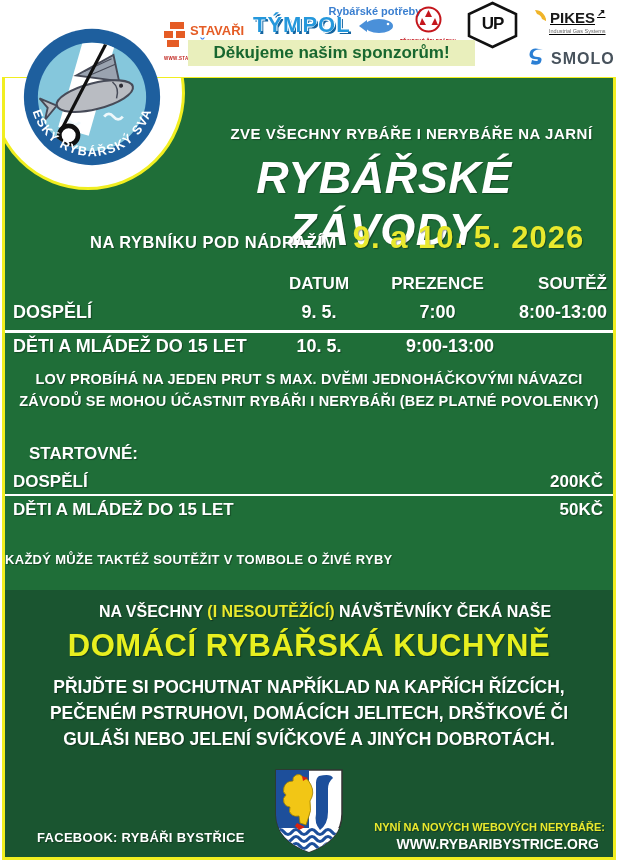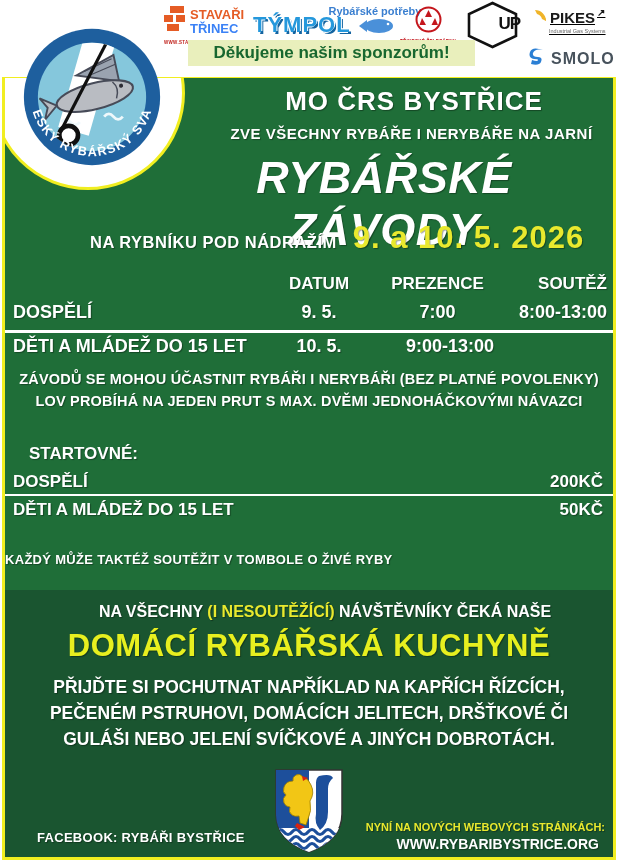--- a/index.html
+++ b/index.html
@@ -3,35 +3,35 @@
 <meta charset="utf-8">
 <style>
   html,body{margin:0;padding:0;background:#888;}
   *{box-sizing:border-box;}
   #stage{position:relative;width:618px;height:862px;background:#ffffff;overflow:hidden;
          font-family:"Liberation Sans", sans-serif;font-weight:bold;}
   
   #header{position:absolute;left:0;top:0;width:618px;height:77px;background:#ffffff;z-index:3;}
   .sponsor{position:absolute;}
   #sp-stavari{left:164px;top:6px;width:100px;}
-  #sp-stavari .row{display:flex;align-items:center;gap:4px;}
+  #sp-stavari .row{display:flex;align-items:center;gap:4px;margin-top:16px;}
   #sp-stavari .t1{color:#e55c25;font-size:13px;line-height:14px;}
   #sp-stavari .t2{color:#3b82f6;font-size:13px;line-height:14px;}
   #sp-stavari .url{color:#c0221c;font-size:4.5px;margin-top:3px;letter-spacing:.3px;}
   #sp-tympol{left:253px;top:12px;width:95px;text-align:center;}
   #sp-tympol .name{color:#2598dc;font-size:22px;letter-spacing:1px;
      text-shadow:-1px -1px 0 #fff,1px -1px 0 #fff,-1px 1px 0 #fff,2px 2px 0 #1464a0;}
   #sp-tympol .sub{color:#222;font-size:6.5px;letter-spacing:2px;margin-top:2px;text-align:left;}
   #sp-potreby{left:318px;top:5px;width:114px;text-align:center;color:#3a7fd0;}
   #sp-potreby .t1{font-size:11px;}
   #sp-potreby .t2{font-size:11px;margin-top:1px;}
   #sp-zelezarny{left:400px;top:6px;width:56px;text-align:center;}
   #sp-zelezarny .nm{color:#c4161c;font-size:4.6px;margin-top:2px;letter-spacing:.2px;}
   #sp-up{left:465px;top:1px;width:55px;height:48px;}
-  #sp-up .up-txt{position:absolute;left:0;top:13px;width:55px;text-align:right;
+  #sp-up .up-txt{position:absolute;left:0;top:13px;width:55px;text-align:center;
      font-size:17px;color:#111;letter-spacing:-1px;}
   #sp-pikes{left:533px;top:8px;width:80px;text-decoration:underline;}
   #sp-pikes .row{display:flex;align-items:center;gap:2px;}
   #sp-pikes .nm{color:#1a1a1a;font-size:15px;letter-spacing:0px;}
   #sp-pikes .arrow{color:#1a1a1a;font-size:10px;margin-top:-10px;}
   #sp-pikes .sub{color:#666;font-size:5.5px;font-weight:normal;margin-top:1px;margin-left:16px;}
   #sp-smolo{left:527px;top:47px;width:90px;display:flex;align-items:center;gap:4px;}
   #sp-smolo .nm{color:#47525c;font-size:16px;letter-spacing:1px;}
   #thanks-band{position:absolute;left:188px;top:40px;width:287px;height:26px;z-index:4;
      background:#e9efbc;display:flex;align-items:center;justify-content:center;}
@@ -164,21 +164,20 @@
 
   <div id="thanks-band">
     <span>Děkujeme našim sponzorům!</span>
   </div>
 
   <div id="poster-frame">
     <div id="poster">
 
       <div id="logo-blob"></div>
 
-      <div class="abs shadowed" id="org-line">MO ČRS BYSTŘICE</div>
 
       <div class="abs shadowed" id="invite-line">ZVE VŠECHNY RYBÁŘE I NERYBÁŘE NA JARNÍ</div>
 
       <div class="abs shadowed" id="title-line">RYBÁŘSKÉ ZÁVODY</div>
 
       <div class="abs" id="venue-row">
         <span class="venue shadowed">NA RYBNÍKU POD NÁDRAŽÍM</span>
         <span class="dates shadowed">9. a 10. 5. 2026</span>
       </div>
 
@@ -195,22 +194,22 @@
         <span class="c3">8:00-13:00</span>
       </div>
       <div class="abs" id="sched-sep"></div>
       <div class="abs sched-row shadowed" id="sched-r1">
         <span class="c0">DĚTI A MLÁDEŽ DO 15 LET</span>
         <span class="c1">10. 5.</span>
         <span class="c3">9:00-13:00</span>
       </div>
 
       <div class="abs shadowed" id="rules">
+        <div>LOV PROBÍHÁ NA JEDEN PRUT S MAX. DVĚMI JEDNOHÁČKOVÝMI NÁVAZCI</div>
         <div>ZÁVODŮ SE MOHOU ÚČASTNIT RYBÁŘI I NERYBÁŘI (BEZ PLATNÉ POVOLENKY)</div>
-        <div>LOV PROBÍHÁ NA JEDEN PRUT S MAX. DVĚMI JEDNOHÁČKOVÝMI NÁVAZCI</div>
       </div>
 
       <div class="abs shadowed" id="fees-head">STARTOVNÉ:</div>
       <div class="abs fee-row shadowed" id="fee-r0">
         <span>DOSPĚLÍ</span>
         <span>200KČ</span>
       </div>
       <div class="abs fee-row shadowed" id="fee-r1">
         <span>DĚTI A MLÁDEŽ DO 15 LET</span>
         <span>50KČ</span>
@@ -250,21 +249,21 @@
                 <path d="M29 8 l6 2 l-5 3 Z" fill="#d42310"></path>
                 <path d="M24 55 l8 4 l-6 3 l-4 -4 Z" fill="#d42310"></path>
               </g>
 
               <path d="M46 8 Q58 5 60 10 Q55 14 55 21 L55 44 Q55 56 47 62 Q41 55 43 46 L43 15 Q43 10 46 8 Z" fill="#1d4f9b"></path>
             </g>
           </svg>
         </div>
 
         <div id="fb-line" class="shadowed">FACEBOOK: RYBÁŘI BYSTŘICE</div>
-        <div id="web-label" class="shadowed">NYNÍ NA NOVÝCH WEBOVÝCH STRÁNKÁCH:</div>
+        <div id="web-label" class="shadowed">NYNÍ NA NOVÝCH WEBOVÝCH NERYBÁŘE:</div>
         <div id="web-url" class="shadowed">WWW.RYBARIBYSTRICE.ORG</div>
       </div>
     </div>
   </div>
 
   <div id="crs-logo">
     <svg width="140" height="140" viewBox="0 0 150 150">
       <defs>
         <clipPath id="innerClip">
             <circle cx="75" cy="75" r="58"></circle>

